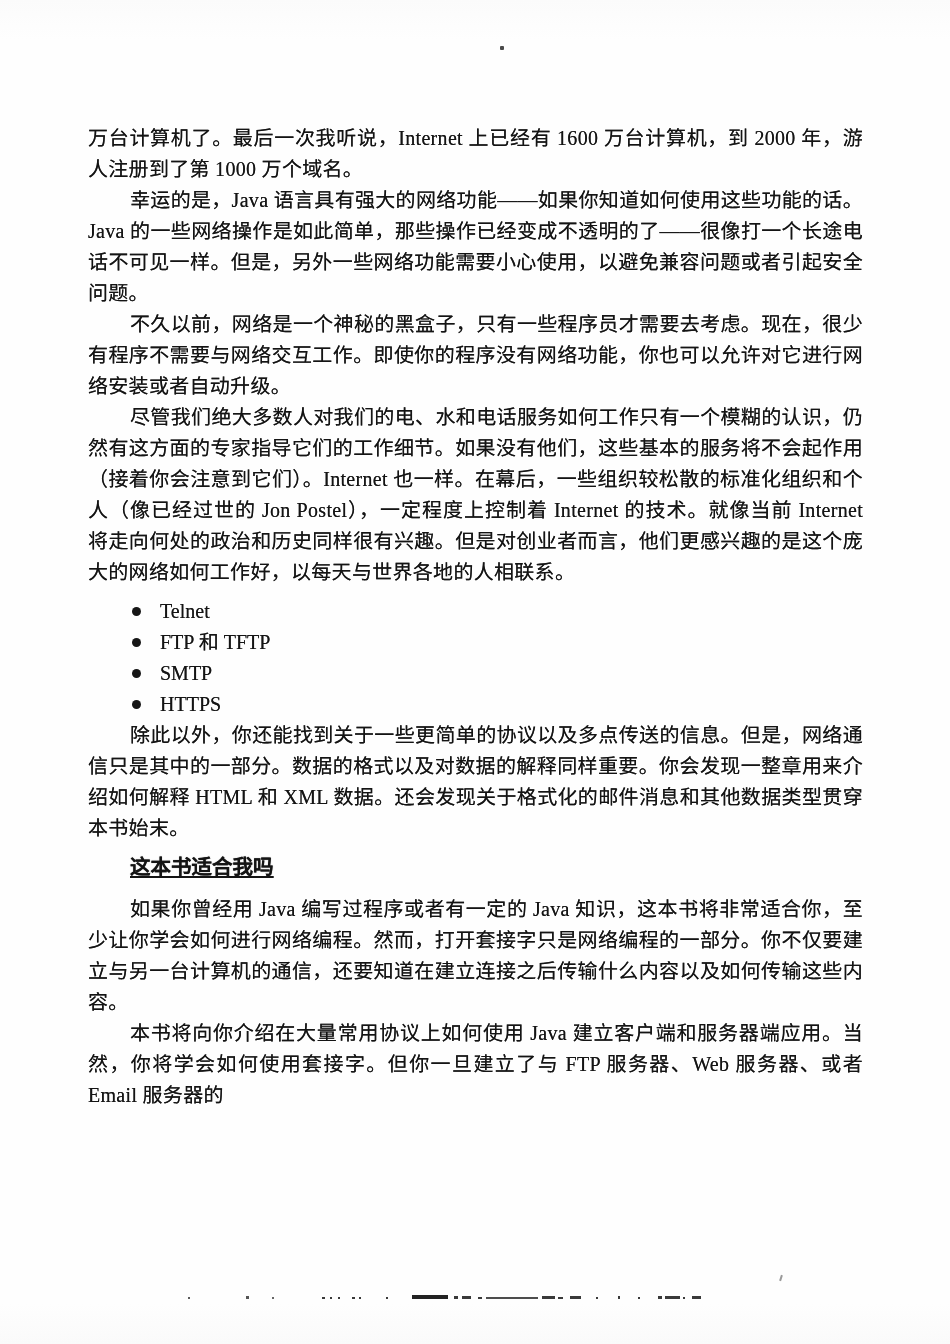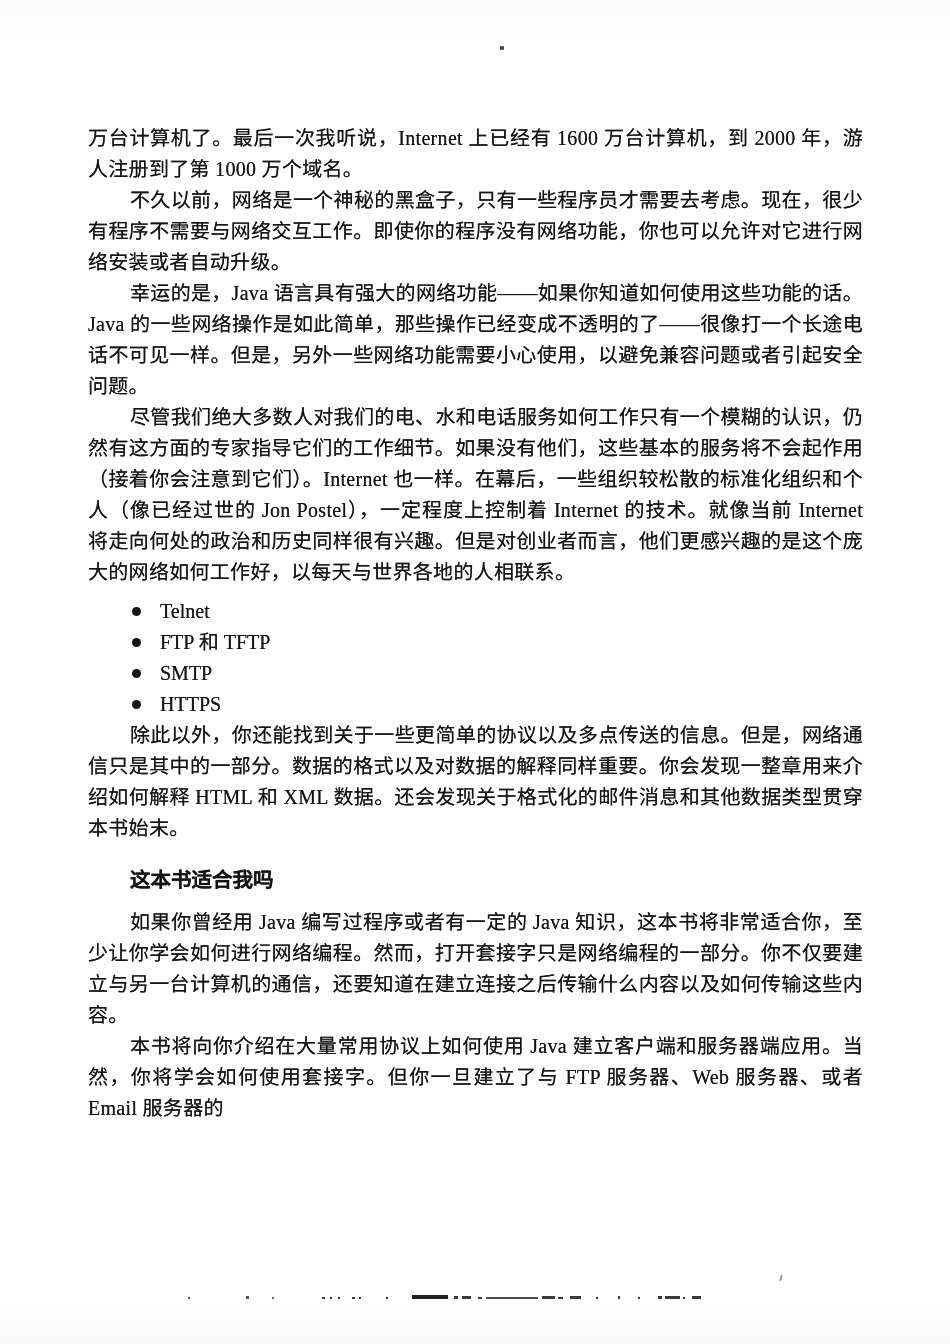--- a/index.html
+++ b/index.html
@@ -23,21 +23,21 @@
     letter-spacing:0.3px;
     text-shadow:0 0 0.6px rgba(25,25,25,.8);
   }
   p.para.first{text-indent:0;}
   h2.hd{
     font-family:"Liberation Sans","DejaVu Sans",sans-serif;
     font-size:20.5px;line-height:31px;font-weight:bold;
     margin:14px 0 12px 42px;
     text-shadow:0 0 0.7px rgba(0,0,0,.85);
   }
-  h2.hd.hd2{margin-top:20px;}
+  h2.hd.hd2{margin-top:7px;text-decoration:underline;}
   ul.protocols{list-style:none;margin:8px 0 0 0;padding:0;}
   ul.protocols li{
     position:relative;font-size:20px;line-height:31px;
     padding-left:72px;text-align:left;
     text-shadow:0 0 0.5px rgba(25,25,25,.75);
   }
   ul.protocols .dot{
     position:absolute;left:44px;top:11px;width:9px;height:9px;
     border-radius:50%;background:#161616;
   }
@@ -75,23 +75,23 @@
 <body>
 
 <div class="page">
 
   <span class="spot-top"></span>
 
   <main class="content">
 
     <p class="para first">万台计算机了。最后一次我听说，Internet 上已经有 1600 万台计算机，到 2000 年，游人注册到了第 1000 万个域名。</p>
 
+    <p class="para">幸运的是，Java 语言具有强大的网络功能——如果你知道如何使用这些功能的话。Java 的一些网络操作是如此简单，那些操作已经变成不透明的了——很像打一个长途电话不可见一样。但是，另外一些网络功能需要小心使用，以避免兼容问题或者引起安全问题。</p>
+
     <p class="para">不久以前，网络是一个神秘的黑盒子，只有一些程序员才需要去考虑。现在，很少有程序不需要与网络交互工作。即使你的程序没有网络功能，你也可以允许对它进行网络安装或者自动升级。</p>
-
-    <p class="para">幸运的是，Java 语言具有强大的网络功能——如果你知道如何使用这些功能的话。Java 的一些网络操作是如此简单，那些操作已经变成不透明的了——很像打一个长途电话不可见一样。但是，另外一些网络功能需要小心使用，以避免兼容问题或者引起安全问题。</p>
 
     <p class="para">尽管我们绝大多数人对我们的电、水和电话服务如何工作只有一个模糊的认识，仍然有这方面的专家指导它们的工作细节。如果没有他们，这些基本的服务将不会起作用（接着你会注意到它们）。Internet 也一样。在幕后，一些组织较松散的标准化组织和个人（像已经过世的 Jon Postel），一定程度上控制着 Internet 的技术。就像当前 Internet 将走向何处的政治和历史同样很有兴趣。但是对创业者而言，他们更感兴趣的是这个庞大的网络如何工作好，以每天与世界各地的人相联系。</p>
 
 
 
     <ul class="protocols">
       <li>
         <span class="dot"></span>
         <span>Telnet</span>
       </li>

